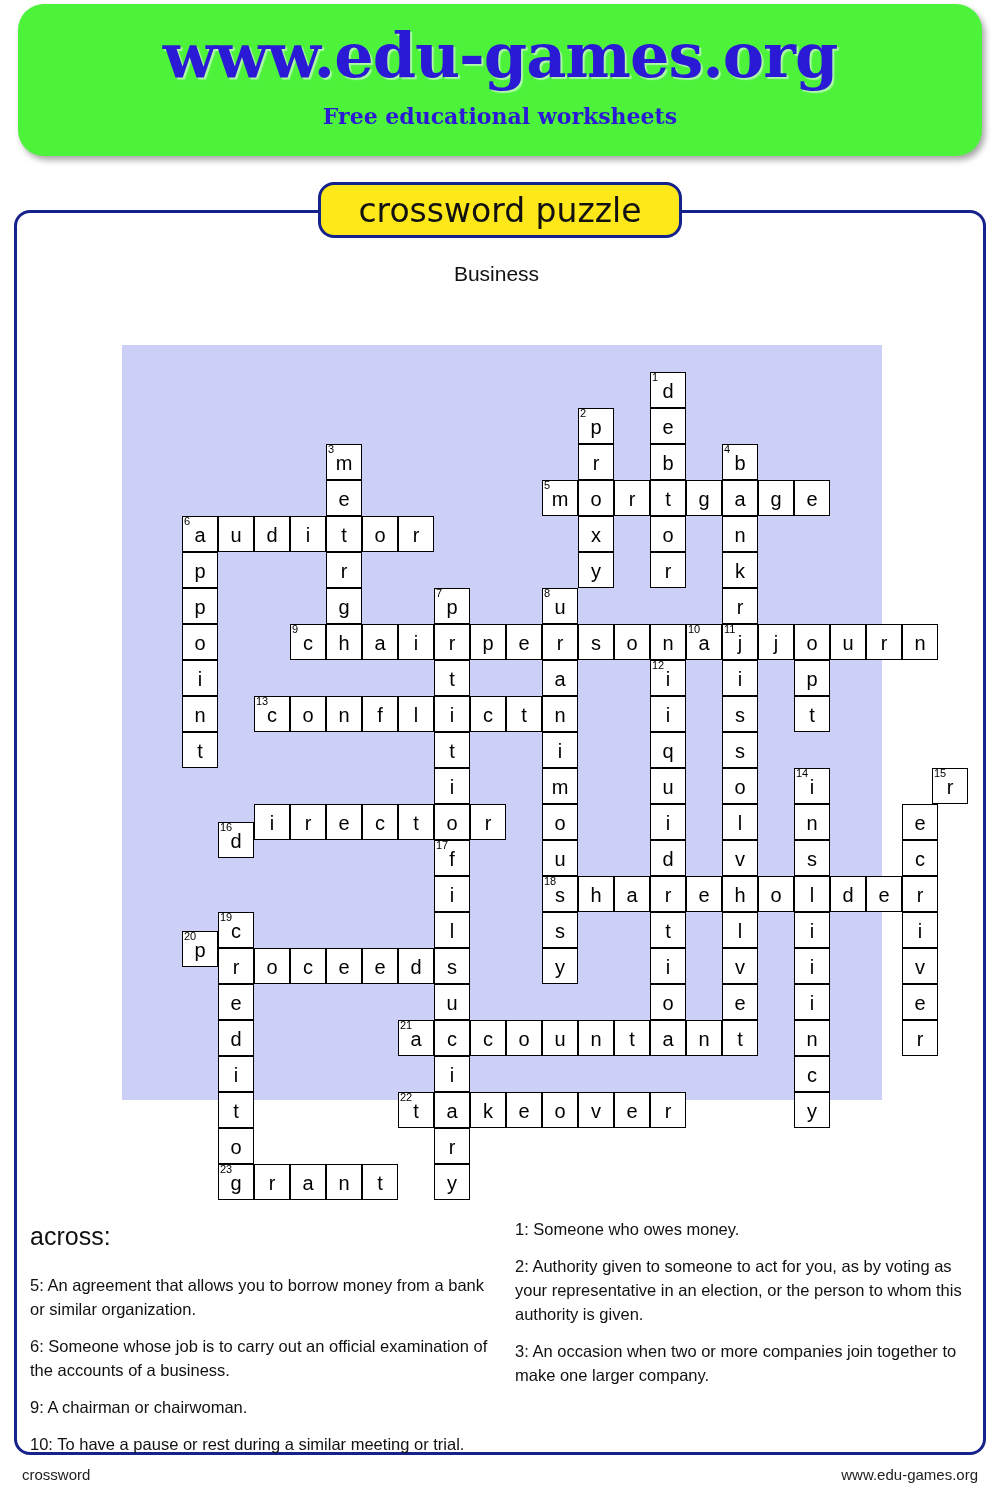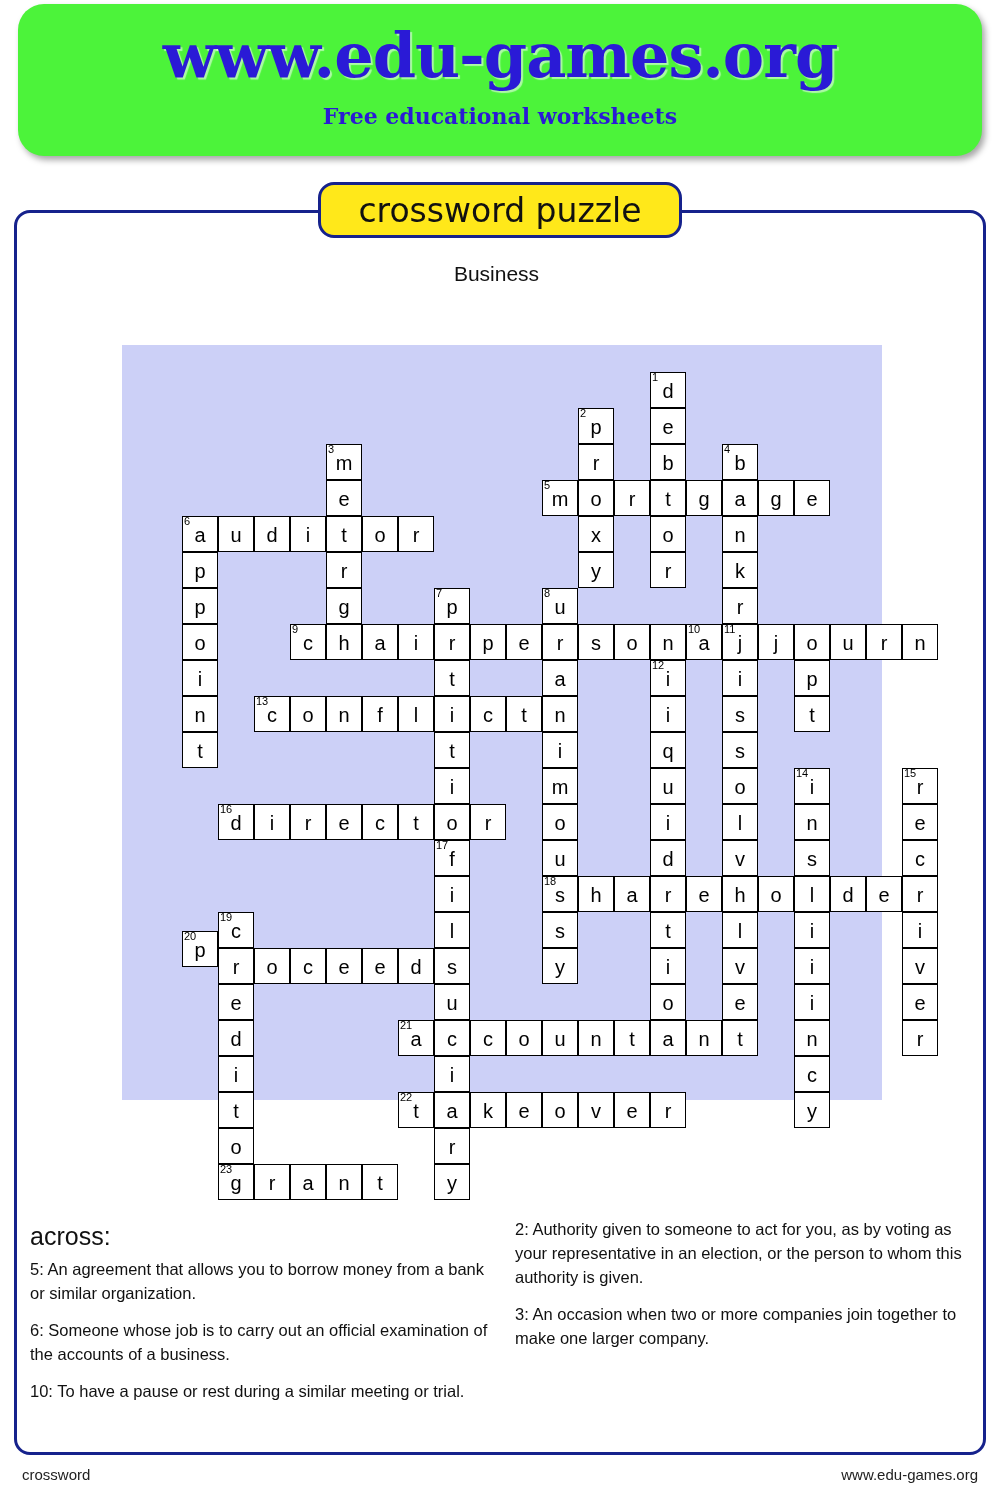--- a/index.html
+++ b/index.html
@@ -105,21 +105,21 @@
   
   .clue-col {
     position:absolute;
     font-size:16.5px;
     color:#111;
     line-height:1.45;
   }
   .clue-head {
     font-size:25px;
     color:#111;
-    margin-bottom:4px;
+    margin-bottom:20px;
   }
   .clue-item { margin-bottom:13px; }
 
   .footer-left {
     position:absolute; left:22px; top:1466px;
     font-size:15px; color:#222;
   }
   .footer-right {
     position:absolute; right:22px; top:1466px;
     font-size:15px; color:#222;
@@ -216,22 +216,22 @@
       <div class="cell" style="left: 60px; top: 387px;"><span>t</span></div>
       <div class="cell" style="left: 312px; top: 387px;"><span>t</span></div>
       <div class="cell" style="left: 420px; top: 387px;"><span>i</span></div>
       <div class="cell" style="left: 528px; top: 387px;"><span>q</span></div>
       <div class="cell" style="left: 600px; top: 387px;"><span>s</span></div>
       <div class="cell" style="left: 312px; top: 423px;"><span>i</span></div>
       <div class="cell" style="left: 420px; top: 423px;"><span>m</span></div>
       <div class="cell" style="left: 528px; top: 423px;"><span>u</span></div>
       <div class="cell" style="left: 600px; top: 423px;"><span>o</span></div>
       <div class="cell" style="left: 672px; top: 423px;"><span class="num">14</span><span>i</span></div>
-      <div class="cell" style="left: 780px; top: 423px;"><span class="num">15</span><span>r</span></div>
-      <div class="cell" style="left: 96px; top: 459px;"><span class="num">16</span><span>d</span></div>
+      <div class="cell" style="left: 810px; top: 423px;"><span class="num">15</span><span>r</span></div>
+      <div class="cell" style="left: 96px; top: 477px;"><span class="num">16</span><span>d</span></div>
       <div class="cell" style="left: 132px; top: 459px;"><span>i</span></div>
       <div class="cell" style="left: 168px; top: 459px;"><span>r</span></div>
       <div class="cell" style="left: 204px; top: 459px;"><span>e</span></div>
       <div class="cell" style="left: 240px; top: 459px;"><span>c</span></div>
       <div class="cell" style="left: 276px; top: 459px;"><span>t</span></div>
       <div class="cell" style="left: 312px; top: 459px;"><span>o</span></div>
       <div class="cell" style="left: 348px; top: 459px;"><span>r</span></div>
       <div class="cell" style="left: 420px; top: 459px;"><span>o</span></div>
       <div class="cell" style="left: 528px; top: 459px;"><span>i</span></div>
       <div class="cell" style="left: 600px; top: 459px;"><span>l</span></div>
@@ -315,22 +315,24 @@
       <div class="cell" style="left: 204px; top: 819px;"><span>n</span></div>
       <div class="cell" style="left: 240px; top: 819px;"><span>t</span></div>
       <div class="cell" style="left: 312px; top: 819px;"><span>y</span></div>
     </div>
 </div>
 
 <div class="clue-col" style="left:30px; top:1218px; width:470px;">
   <div class="clue-head">across:</div>
   <div class="clue-item">5:  An agreement that allows you to borrow money from a bank or similar organization.</div>
   <div class="clue-item">6:  Someone whose job is to carry out an official examination of the accounts of a business.</div>
+  <div class="clue-item">9:  A chairman or chairwoman.</div>
   <div class="clue-item">10: To have a pause or rest during a similar meeting or trial.</div>
 </div>
 
 <div class="clue-col" style="left:515px; top:1218px; width:455px;">
+  <div class="clue-item">1:  Someone who owes money.</div>
   <div class="clue-item">2:  Authority given to someone to act for you, as by voting as your representative in an election, or the person to whom this authority is given.</div>
   <div class="clue-item">3:  An occasion when two or more companies join together to make one larger company.</div>
 </div>
 
 <div class="footer-left">crossword</div>
 <div class="footer-right">www.edu-games.org</div>
 
 </body></html>

